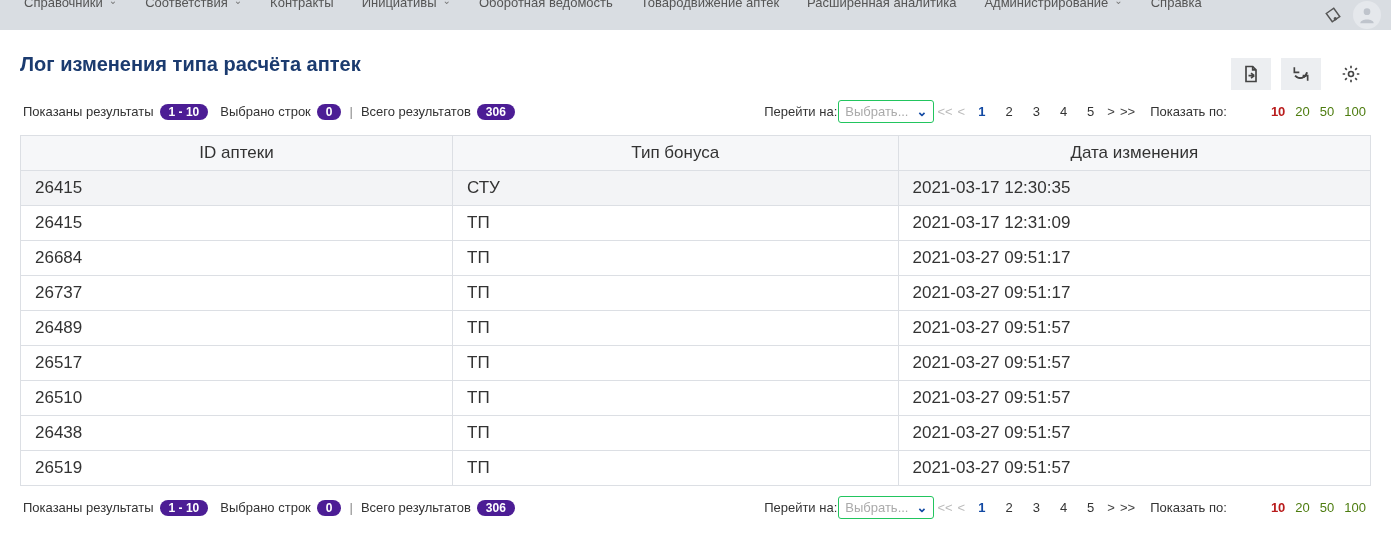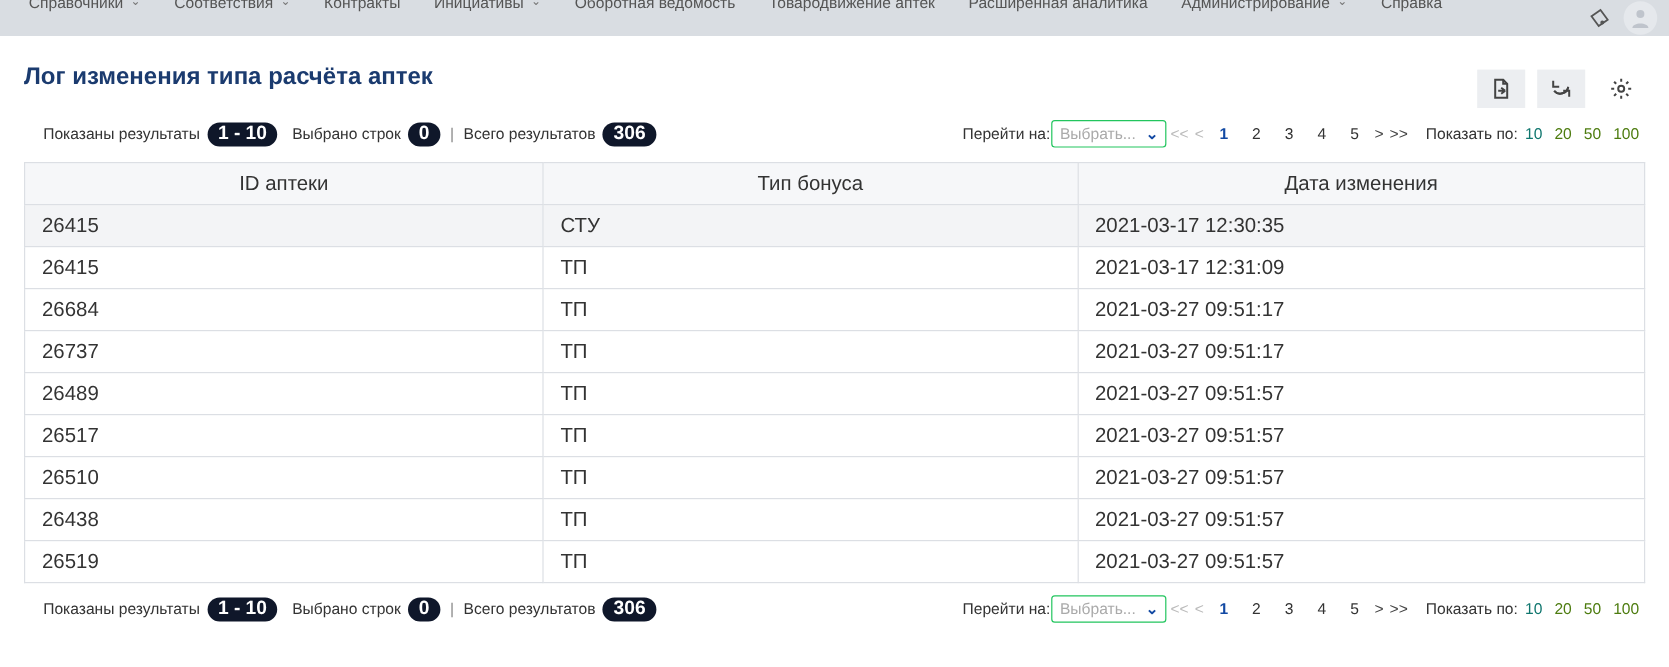--- a/index.html
+++ b/index.html
@@ -8,34 +8,34 @@
   .nav-item { padding: 0 14px; color: #555; cursor: pointer; display: flex; align-items: flex-start; gap: 6px; height: 40px; font-size: 13px; }
   .chev { font-size: 10px; color: #777; }
   .nav-spacer { flex: 1; }
   .nav-icon { width: 28px; height: 28px; display: flex; align-items: center; justify-content: center; color: #555; cursor: pointer; }
   .avatar { width: 28px; height: 28px; border-radius: 50%; background: #e5e8ec; display: flex; align-items: center; justify-content: center; margin-left: 6px; }
   .avatar svg { fill: #bfc4cc; }
   .title-row { display: flex; align-items: center; padding: 8px 20px 0 20px; }
   .page-title { font-size: 20px; font-weight: bold; color: #1b3b6f; }
   .title-actions { margin-left: auto; display: flex; gap: 10px; align-items: center; padding-top: 20px; }
   .act-btn { width: 40px; height: 32px; background: #eceef1; display: flex; align-items: center; justify-content: center; cursor: pointer; color: #444; }
-  .controls { display: flex; align-items: center; padding: 10px 20px 8px 36px; gap: 6px; font-size: 13px; text-align: center; }
-  .badge { background: #0f172a; color: #fff; border-radius: 10px; padding: 1px 9px; font-size: 16px; font-weight: bold; }
+  .controls { display: flex; align-items: center; padding: 10px 20px 8px 23px; gap: 6px; font-size: 13px; text-align: center; }
+  .badge { background: #4c1d95; color: #fff; border-radius: 10px; padding: 1px 9px; font-size: 12px; font-weight: bold; }
   .sep { color: #888; margin: 0 2px; }
   .pager-block { margin-left: auto; display: flex; align-items: center; gap: 1px; }
   .goto-select { border: 1px solid #22c55e; border-radius: 3px; padding: 3px 6px; display: flex; align-items: center; gap: 8px; background: #fff; cursor: pointer; }
   .goto-select .ph { color: #aaa; }
   .goto-select .caret { color: #1249a3; font-weight: bold; }
   .pg-nav { color: #bbb; cursor: pointer; padding: 0 2px; }
   .pg-nav.enabled { color: #444; }
   .pg-num { padding: 0 10px; cursor: pointer; color: #333; }
   .pg-num.active { color: #1249a3; font-weight: bold; }
   .pp-label { margin-left: 12px; }
   .pp-opt { padding: 0 5px; cursor: pointer; color: #4d7c0f; }
-  .pp-opt.active { color: #0f766e; font-weight: normal; }
+  .pp-opt.active { color: #b91c1c; font-weight: bold; margin-left: 38px; }
   table { width: calc(100% - 40px); margin: 4px 20px 0 20px; border-collapse: collapse; }
   th, td { border: 1px solid #dcdfe4; padding: 7px 14px; text-align: left; font-size: 17px; }
   th { background: #f6f7f9; font-weight: normal; text-align: center; color: #333; }
   td { background: #fff; }
   tbody tr:first-child td { background: #f3f4f6; }
   .col-id { width: 32%; }
   .col-bonus { width: 33%; }
   .col-date { width: 35%; }
 </style>
 </head>

